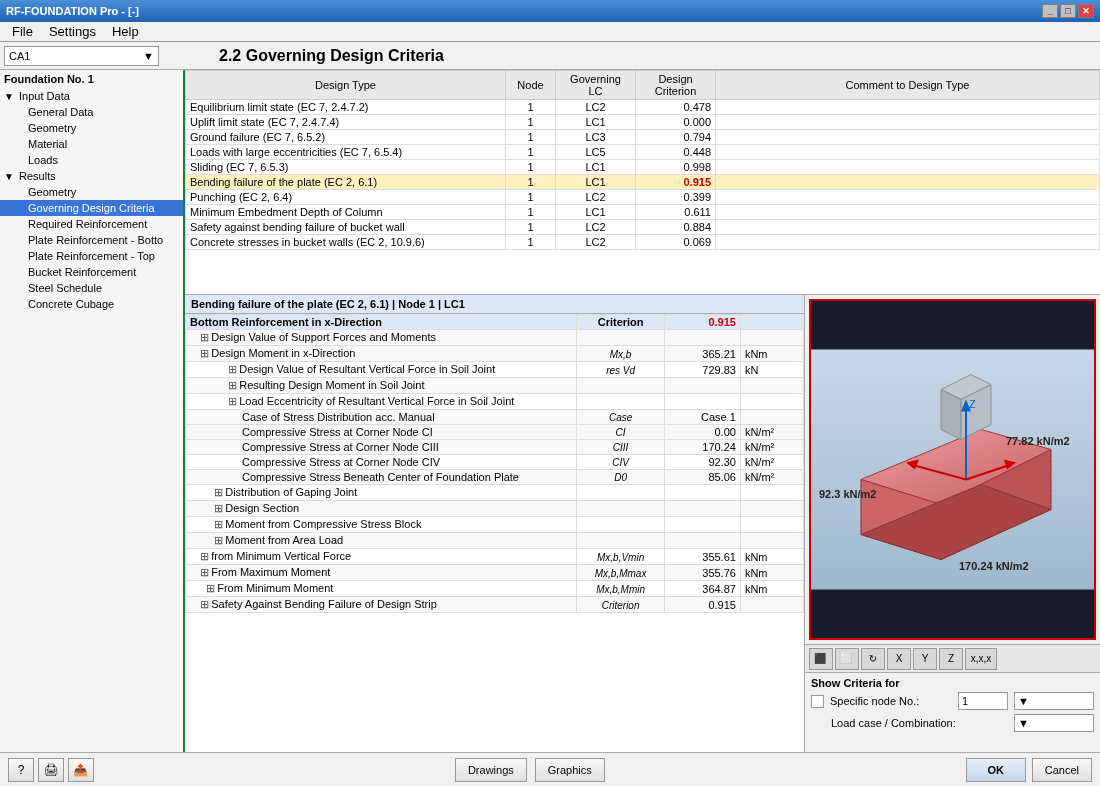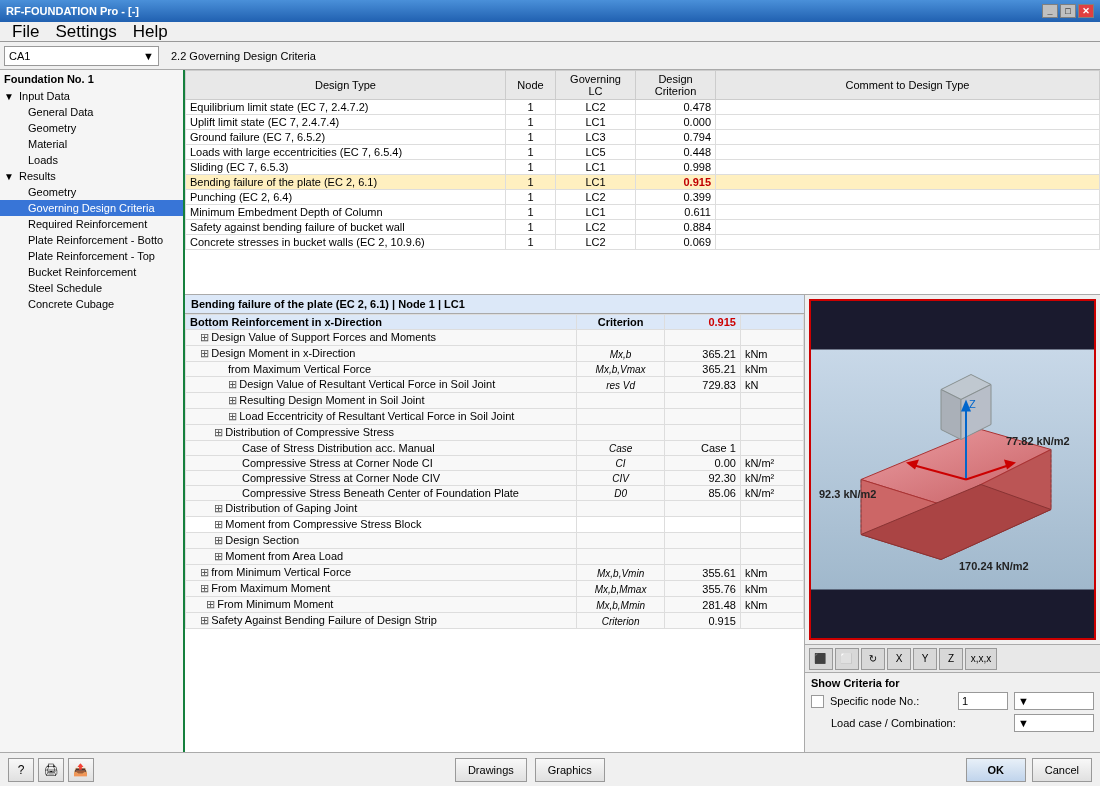--- a/index.html
+++ b/index.html
@@ -30,21 +30,21 @@
       background: #f0f0f0;
       border-bottom: 1px solid #999;
       height: 20px;
       display: flex;
       align-items: center;
       padding: 0 4px;
     }
     .menu-item {
       padding: 2px 8px;
       cursor: pointer;
-      font-size: 17px;
+      font-size: 13px;
     }
 
     .toolbar {
       background: #f0f0f0;
       border-bottom: 1px solid #aaa;
       height: 28px;
       display: flex;
       align-items: center;
       padding: 0 4px;
       gap: 4px;
@@ -52,22 +52,23 @@
     .combo-box {
       width: 155px; height: 20px;
       border: 1px solid #999;
       background: white;
       padding: 1px 4px;
       display: flex; align-items: center; justify-content: space-between;
       cursor: pointer;
     }
     .section-title {
       padding: 2px 8px;
-      font-size: 11px;
-      font-weight: normal;
+      font-size: 16px;
+      font-weight: bold;
+      margin-left: 48px;
     }
 
     .main-area {
       display: flex;
       height: calc(786px - 22px - 20px - 28px - 34px);
     }
 
     .left-panel {
       width: 185px;
       background: #f5f5f5;
@@ -401,88 +402,82 @@
       <td style="text-align:center;width:70px"></td>
       <td style="text-align:right;width:60px"></td>
       <td style="width:50px"></td>
     </tr>
               <tr>
       <td style="padding-left:14px"><span style="color:#555;margin-right:2px">⊞</span>Design Moment in x-Direction</td>
       <td style="text-align:center;width:70px"><span style="font-style:italic;font-size:10px">Mx,b</span></td>
       <td style="text-align:right;width:60px">365.21</td>
       <td style="width:50px">kNm</td>
     </tr>
-              <tr style="background: rgb(248, 248, 248);">
-      <td style="padding-left:28px"><span style="margin-right:14px"></span>from Maximum Vertical Force</td>
-      <td style="text-align:center;width:70px"><span style="font-style:italic;font-size:10px">Mx,b,Vmax</span></td>
-      <td style="text-align:right;width:60px">365.21</td>
-      <td style="width:50px">kNm</td>
-    </tr>
               <tr>
       <td style="padding-left:42px"><span style="color:#555;margin-right:2px">⊞</span>Design Value of Resultant Vertical Force in Soil Joint</td>
       <td style="text-align:center;width:70px"><span style="font-style:italic;font-size:10px">res Vd</span></td>
       <td style="text-align:right;width:60px">729.83</td>
       <td style="width:50px">kN</td>
     </tr>
               <tr style="background: rgb(248, 248, 248);">
       <td style="padding-left:42px"><span style="color:#555;margin-right:2px">⊞</span>Resulting Design Moment in Soil Joint</td>
       <td style="text-align:center;width:70px"></td>
       <td style="text-align:right;width:60px"></td>
       <td style="width:50px"></td>
     </tr>
               <tr>
       <td style="padding-left:42px"><span style="color:#555;margin-right:2px">⊞</span>Load Eccentricity of Resultant Vertical Force in Soil Joint</td>
       <td style="text-align:center;width:70px"></td>
       <td style="text-align:right;width:60px"></td>
       <td style="width:50px"></td>
     </tr>
-              <tr style="background: rgb(248, 248, 248);">
-      <td style="padding-left:28px"><span style="color:#555;margin-right:2px">⊞</span>Distribution of Compressive Stress</td>
-      <td style="text-align:center;width:70px"></td>
-      <td style="text-align:right;width:60px"></td>
-      <td style="width:50px"></td>
-    </tr>
               <tr>
       <td style="padding-left:42px"><span style="margin-right:14px"></span>Case of Stress Distribution acc. Manual</td>
       <td style="text-align:center;width:70px"><span style="font-style:italic;font-size:10px">Case</span></td>
       <td style="text-align:right;width:60px">Case 1</td>
       <td style="width:50px"></td>
     </tr>
               <tr style="background: rgb(248, 248, 248);">
       <td style="padding-left:42px"><span style="margin-right:14px"></span>Compressive Stress at Corner Node CI</td>
       <td style="text-align:center;width:70px"><span style="font-style:italic;font-size:10px">CI</span></td>
       <td style="text-align:right;width:60px">0.00</td>
       <td style="width:50px">kN/m²</td>
     </tr>
+              <tr style="background: rgb(248, 248, 248);">
+      <td style="padding-left:42px"><span style="margin-right:14px"></span>Compressive Stress at Corner Node CIII</td>
+      <td style="text-align:center;width:70px"><span style="font-style:italic;font-size:10px">CIII</span></td>
+      <td style="text-align:right;width:60px">170.24</td>
+      <td style="width:50px">kN/m²</td>
+    </tr>
               <tr>
       <td style="padding-left:42px"><span style="margin-right:14px"></span>Compressive Stress at Corner Node CIV</td>
       <td style="text-align:center;width:70px"><span style="font-style:italic;font-size:10px">CIV</span></td>
       <td style="text-align:right;width:60px">92.30</td>
       <td style="width:50px">kN/m²</td>
     </tr>
               <tr style="background: rgb(248, 248, 248);">
       <td style="padding-left:42px"><span style="margin-right:14px"></span>Compressive Stress Beneath Center of Foundation Plate</td>
       <td style="text-align:center;width:70px"><span style="font-style:italic;font-size:10px">D0</span></td>
       <td style="text-align:right;width:60px">85.06</td>
       <td style="width:50px">kN/m²</td>
     </tr>
               <tr>
       <td style="padding-left:28px"><span style="color:#555;margin-right:2px">⊞</span>Distribution of Gaping Joint</td>
       <td style="text-align:center;width:70px"></td>
       <td style="text-align:right;width:60px"></td>
       <td style="width:50px"></td>
     </tr>
-              <tr>
-      <td style="padding-left:28px"><span style="color:#555;margin-right:2px">⊞</span>Moment from Compressive Stress Block</td>
+              <tr style="background: rgb(248, 248, 248);">
+      <td style="padding-left:28px"><span style="color:#555;margin-right:2px">⊞</span>Design Section</td>
       <td style="text-align:center;width:70px"></td>
       <td style="text-align:right;width:60px"></td>
       <td style="width:50px"></td>
     </tr>
-              <tr style="background: rgb(248, 248, 248);">
-      <td style="padding-left:28px"><span style="color:#555;margin-right:2px">⊞</span>Design Section</td>
+              <tr>
+      <td style="padding-left:28px"><span style="color:#555;margin-right:2px">⊞</span>Moment from Compressive Stress Block</td>
       <td style="text-align:center;width:70px"></td>
       <td style="text-align:right;width:60px"></td>
       <td style="width:50px"></td>
     </tr>
               <tr style="background: rgb(248, 248, 248);">
       <td style="padding-left:28px"><span style="color:#555;margin-right:2px">⊞</span>Moment from Area Load</td>
       <td style="text-align:center;width:70px"></td>
       <td style="text-align:right;width:60px"></td>
       <td style="width:50px"></td>
     </tr>
@@ -494,21 +489,21 @@
     </tr>
               <tr style="background: rgb(248, 248, 248);">
       <td style="padding-left:14px"><span style="color:#555;margin-right:2px">⊞</span>From Maximum Moment</td>
       <td style="text-align:center;width:70px"><span style="font-style:italic;font-size:10px">Mx,b,Mmax</span></td>
       <td style="text-align:right;width:60px">355.76</td>
       <td style="width:50px">kNm</td>
     </tr>
               <tr>
       <td style="padding-left:20px"><span style="color:#555;margin-right:2px">⊞</span>From Minimum Moment</td>
       <td style="text-align:center;width:70px"><span style="font-style:italic;font-size:10px">Mx,b,Mmin</span></td>
-      <td style="text-align:right;width:60px">281.48</td>
+      <td style="text-align:right;width:60px">364.87</td>
       <td style="width:50px">kNm</td>
     </tr>
               <tr style="background: rgb(248, 248, 248);">
       <td style="padding-left:14px"><span style="color:#555;margin-right:2px">⊞</span>Safety Against Bending Failure of Design Strip</td>
       <td style="text-align:center;width:70px"><span style="font-style:italic;font-size:10px">Criterion</span></td>
       <td style="text-align:right;width:60px">0.915</td>
       <td style="width:50px"></td>
     </tr>
             </tbody>
         </table>

